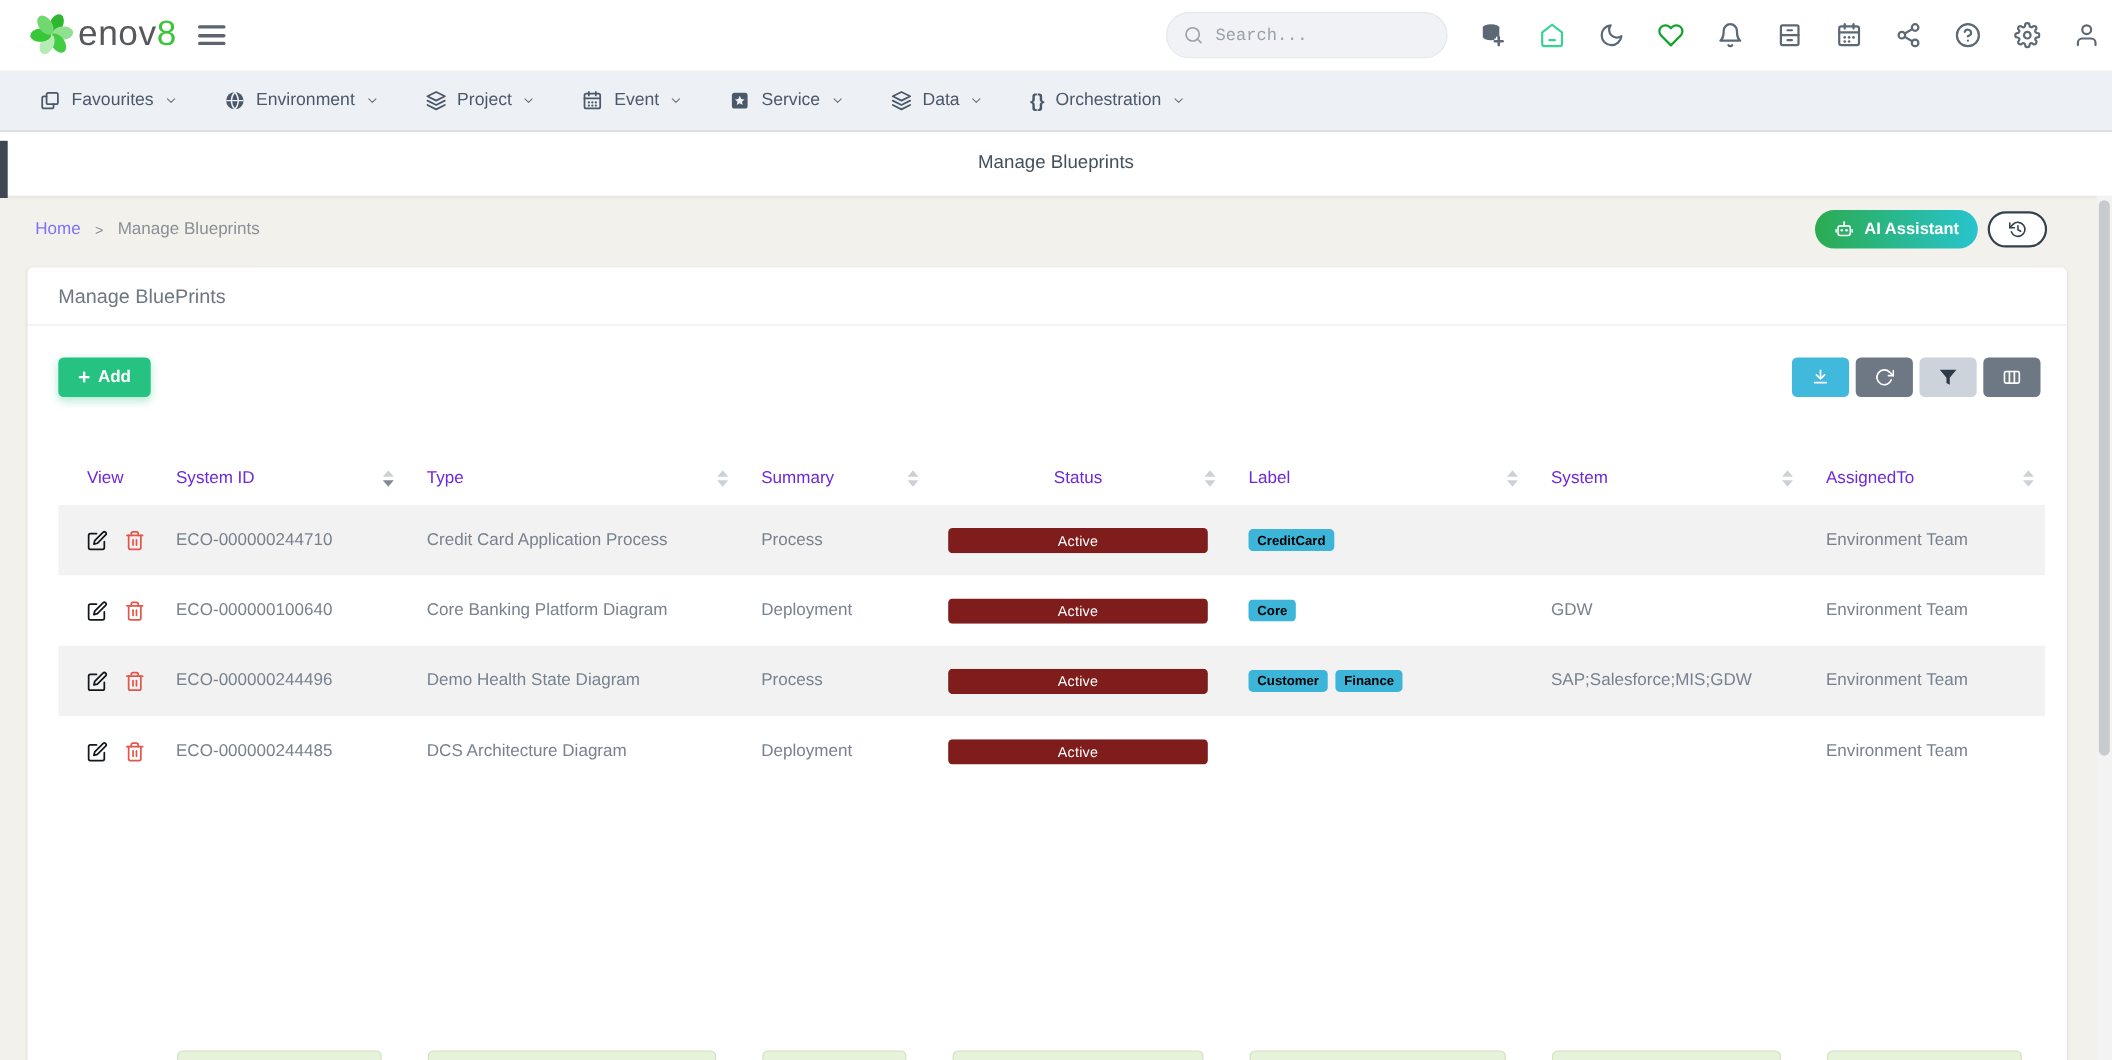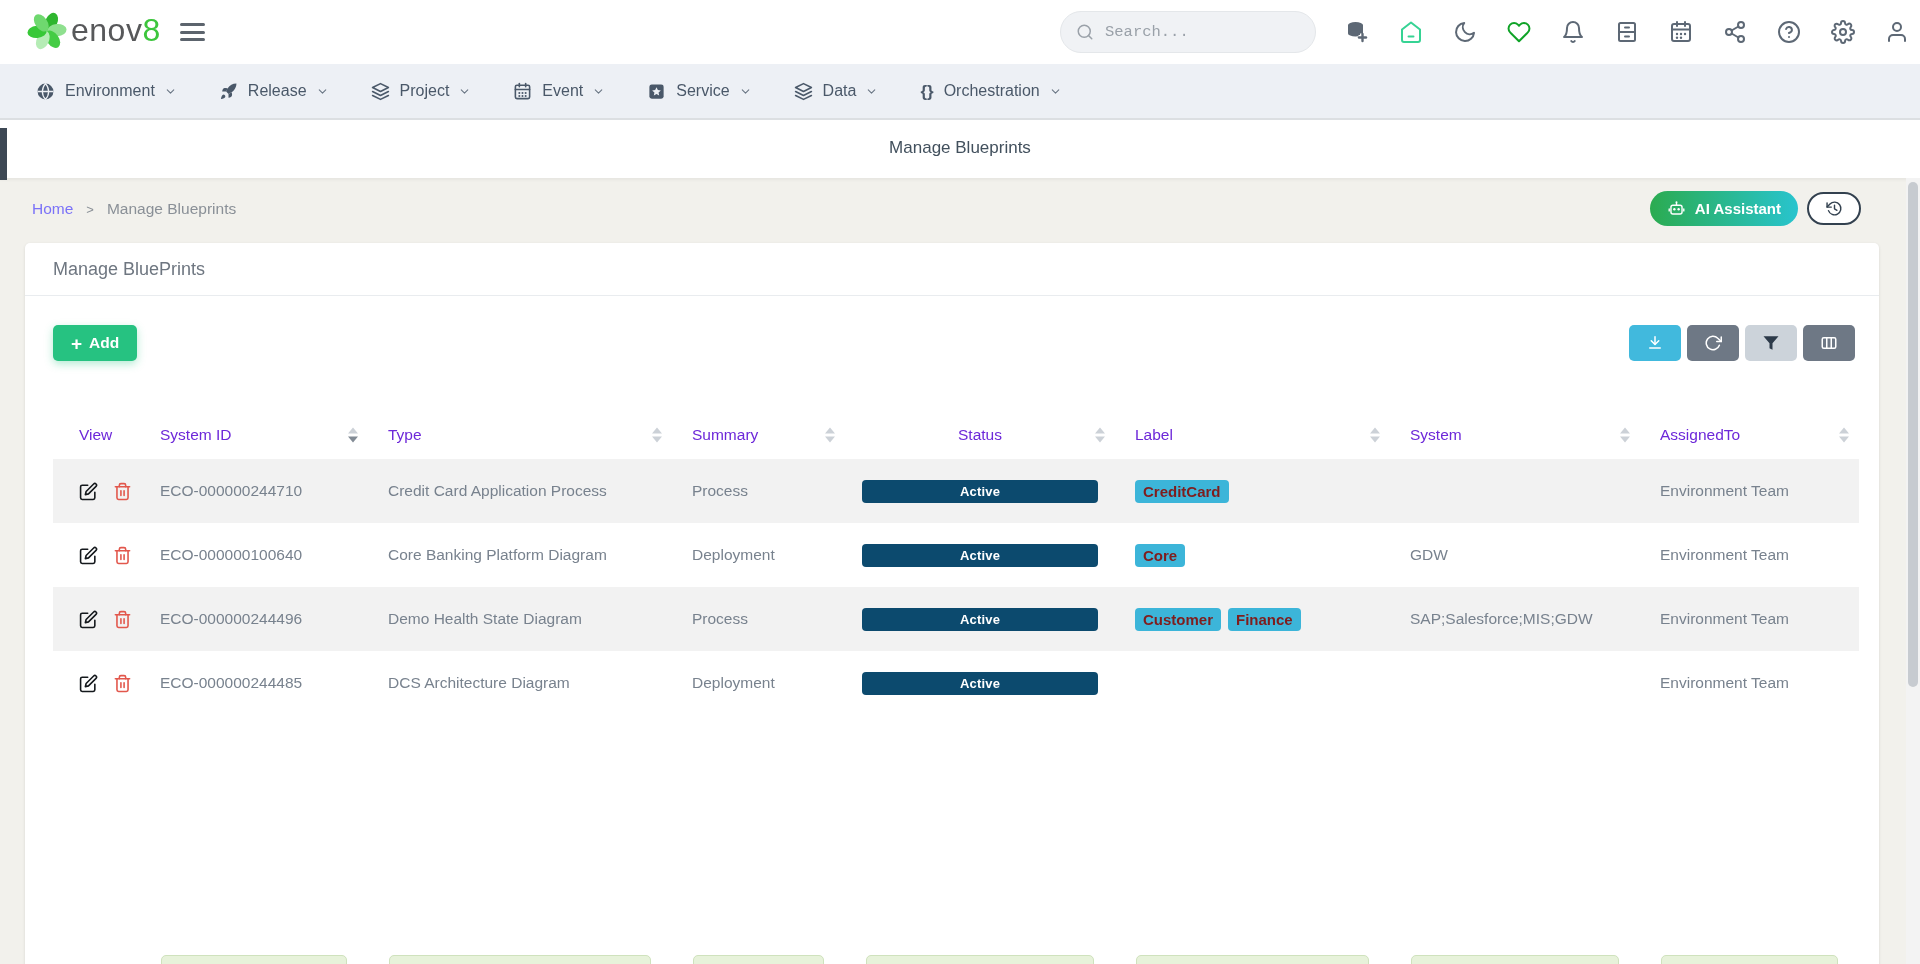--- a/index.html
+++ b/index.html
@@ -91,22 +91,22 @@
   .caret-dn.active{border-top-color:#828b95;}
   .row{display:grid;grid-template-columns:var(--cols);height:64px;align-items:center;color:#78828e;font-size:15.5px;}
   .row.striped{background:#f2f2f2;}
   .cell{padding-left:20px;overflow:hidden;white-space:nowrap;}
   .cell.view{padding-left:26px;display:flex;align-items:center;gap:15px;}
   .icon-btn{width:19px;height:19px;cursor:pointer;}
   .icon-btn svg{width:19px;height:19px;}
   .edit{color:#14181c;}
   .trash{color:#e2574c;}
   .cell.status{padding:0 17px;}
-  .pill{width:100%;height:23px;background:#0c4a6e;border-radius:4px;color:#fff;font-size:13px;font-weight:700;display:flex;align-items:center;justify-content:center;letter-spacing:.2px;}
-  .badge{display:inline-block;background:#3cb5d9;color:#7f1d1d;font-size:15px;font-weight:700;padding:4px 8px;border-radius:4px;margin-right:7px;line-height:1;}
+  .pill{width:100%;height:23px;background:#7f1d1d;border-radius:4px;color:#fff;font-size:13px;font-weight:400;display:flex;align-items:center;justify-content:center;letter-spacing:.2px;}
+  .badge{display:inline-block;background:#3cb5d9;color:#000000;font-size:12px;font-weight:700;padding:4px 8px;border-radius:4px;margin-right:7px;line-height:1;}
 
   
   .filters{position:absolute;left:53px;top:955px;width:1806px;display:grid;grid-template-columns:var(--cols);z-index:6;}
   .fcell{padding:0 21px;}
   .fcell input{width:100%;height:30px;background:#e7f2da;border:1px solid #cfe2bd;border-radius:5px;outline:none;padding:0 8px;font-family:inherit;}
 </style>
 </head>
 <body>
 
 <header class="topbar">
@@ -220,37 +220,37 @@
       <svg class="i" viewBox="0 0 24 24">
           <path d="M20 21v-2a4 4 0 0 0-4-4H8a4 4 0 0 0-4 4v2"></path>
           <circle cx="12" cy="7" r="4"></circle>
         </svg>
     </span>
   </div>
 </header>
 
 <nav class="navbar">
   <div class="nav-item">
+    <span class="nicon">
+        <svg class="i" viewBox="0 0 24 24">
+          <rect x="8" y="3" width="13" height="13" rx="2"></rect>
+          <path d="M16 16v3a2 2 0 0 1-2 2H5a2 2 0 0 1-2-2V9a2 2 0 0 1 2-2h3"></path>
+        </svg>
+      </span>
+    <span>Favourites</span>
+    <svg class="i chev" viewBox="0 0 24 24">
+        <polyline points="6 9 12 15 18 9"></polyline>
+      </svg>
+  </div>
+  <div class="nav-item">
     <span class="nicon"><svg viewBox="0 0 24 24">
           <circle cx="12" cy="12" r="10" fill="currentColor"></circle>
           <path d="M2 12h20M12 2a15.3 15.3 0 0 1 4 10 15.3 15.3 0 0 1-4 10 15.3 15.3 0 0 1-4-10 15.3 15.3 0 0 1 4-10z" stroke="#edf0f5" stroke-width="1.6" fill="none"></path>
         </svg></span>
     <span>Environment</span>
-    <svg class="i chev" viewBox="0 0 24 24">
-        <polyline points="6 9 12 15 18 9"></polyline>
-      </svg>
-  </div>
-  <div class="nav-item">
-    <span class="nicon"><svg viewBox="0 0 24 24" fill="currentColor">
-          <path d="M4.5 16.5c-1.5 1.26-2 5-2 5s3.74-.5 5-2c.71-.84.7-2.13-.09-2.91a2.18 2.18 0 0 0-2.91-.09z"></path>
-          <path d="M12 15l-3-3a22 22 0 0 1 2-3.95A12.88 12.88 0 0 1 22 2c0 2.72-.78 7.5-6 11a22.35 22.35 0 0 1-4 2z"></path>
-          <path d="M9 12H4s.55-3.03 2-4c1.62-1.08 5 0 5 0"></path>
-          <path d="M12 15v5s3.03-.55 4-2c1.08-1.62 0-5 0-5"></path>
-        </svg></span>
-    <span>Release</span>
     <svg class="i chev" viewBox="0 0 24 24">
         <polyline points="6 9 12 15 18 9"></polyline>
       </svg>
   </div>
   <div class="nav-item">
     <span class="nicon">
         <svg class="i" viewBox="0 0 24 24">
           <polygon points="12 2 2 7 12 12 22 7 12 2"></polygon>
           <polyline points="2 12 12 17 22 12"></polyline>
           <polyline points="2 17 12 22 22 17"></polyline>

